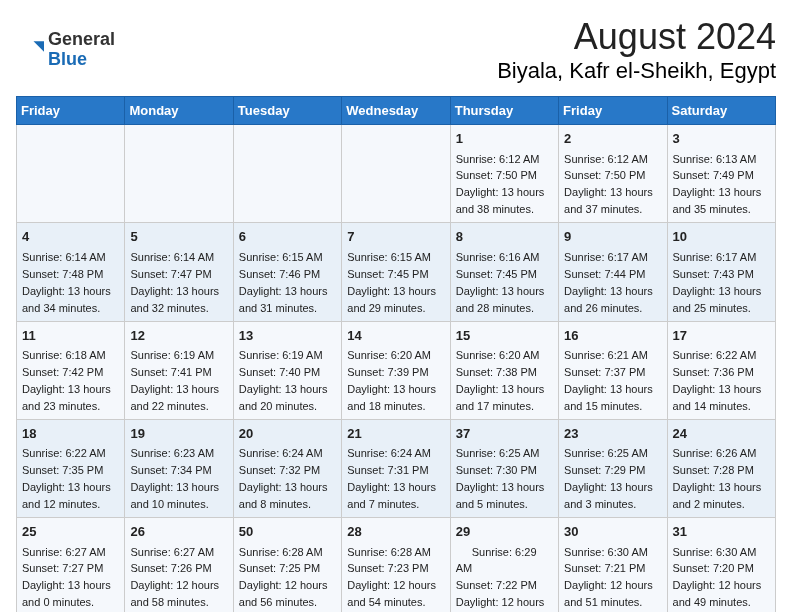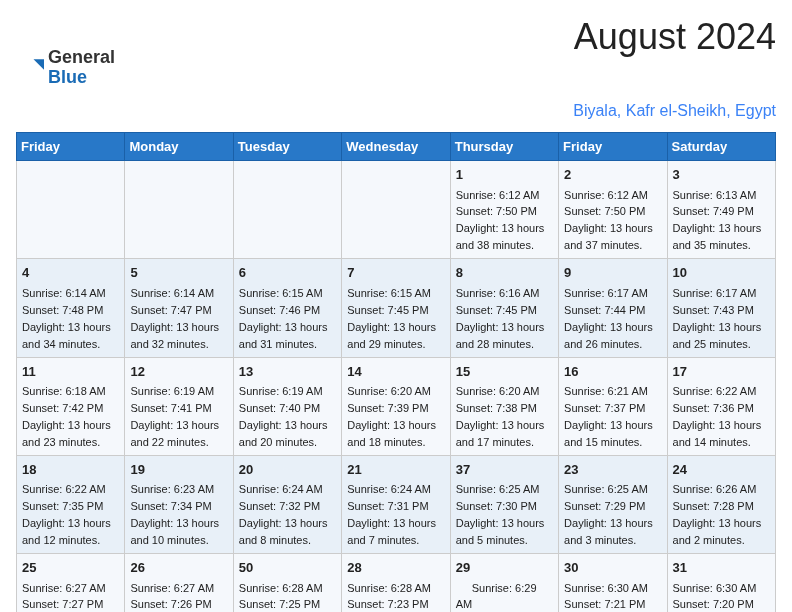--- a/index.html
+++ b/index.html
@@ -34,23 +34,22 @@
     }
     .title-block {
       text-align: right;
     }
     .main-title {
       font-size: 36px;
       font-weight: 400;
       color: #222;
     }
     .subtitle {
-      font-size: 16px;
-      color: #3b82f6;
-      margin-top: 44px;
+      font-size: 22px;
+      color: #000000;
     }
     table {
       width: 100%;
       border-collapse: collapse;
       font-size: 11px;
     }
     thead tr th {
       background-color: #2878c8;
       color: #fff;
       padding: 6px 4px;

